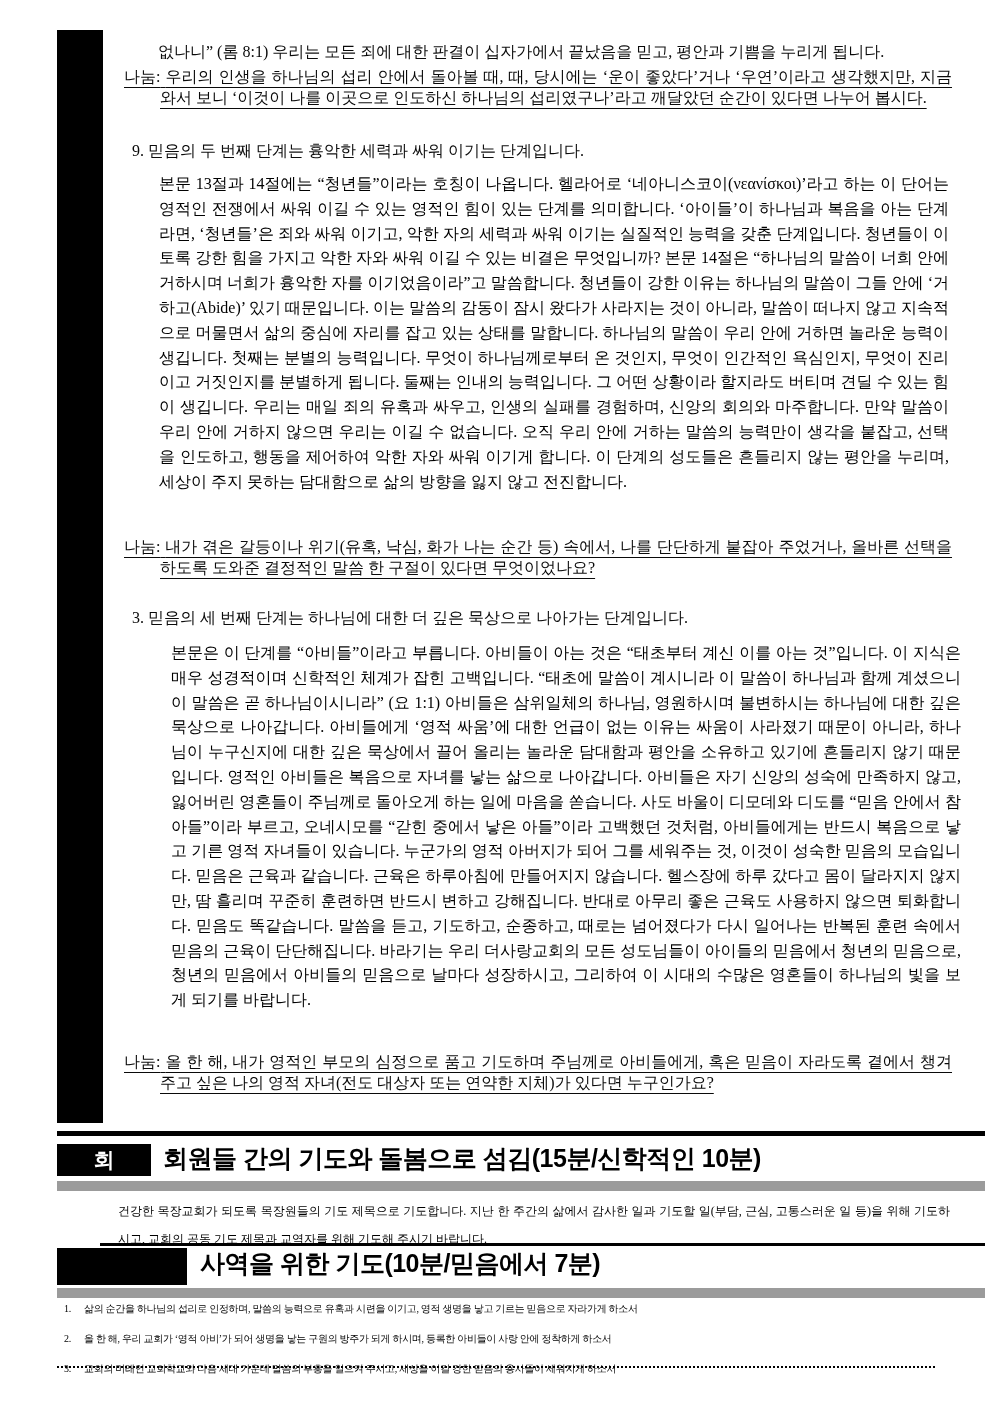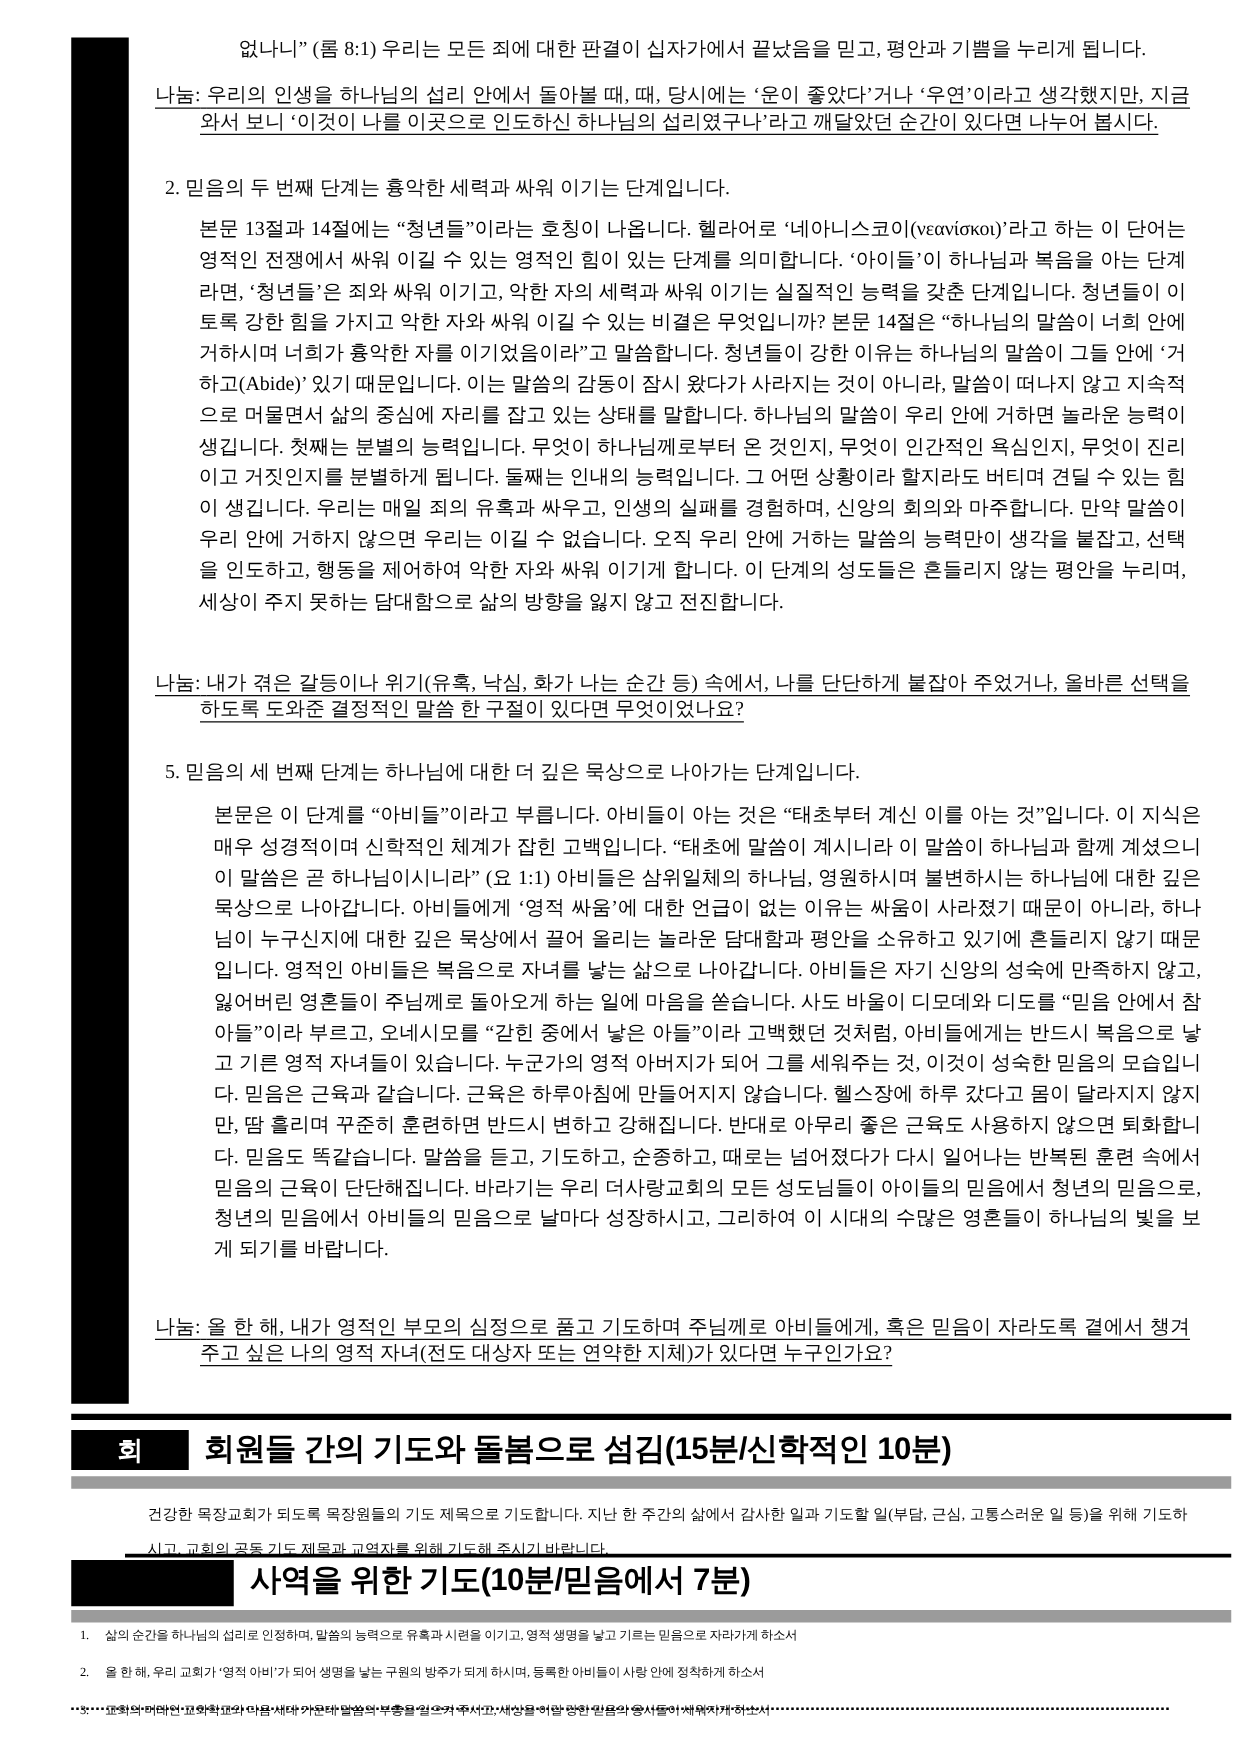--- a/index.html
+++ b/index.html
@@ -5,21 +5,21 @@
   * { margin:0; padding:0; box-sizing:border-box; }
   html,body { background:#ffffff; }
   .page {
     position:relative; width:992px; height:1403px; background:#ffffff;
     font-family:"Liberation Serif","DejaVu Serif",serif; color:#000;
     overflow:hidden;
   }
   .abs { position:absolute; }
   .margin-bar { left:57px; top:30px; width:46px; height:1093px; background:#000; }
   .bodytext { font-size:16px; color:#0a0a0a; }
-  .cont-line { left:158px; top:28px; width:792px; line-height:24px;text-align:center; }
+  .cont-line { left:158px; top:40px; width:792px; line-height:24px; }
   .sharing {
     width:828px; line-height:21px; text-align:justify;
     padding-left:36px; text-indent:-36px;
     text-decoration:underline; text-decoration-thickness:1px; text-underline-offset:5px;
   }
   .sharing-1 { left:124px; top:66px; }
   .sharing-2 { left:124px; top:536px; }
   .sharing-3 { left:124px; top:1051px; }
   .step-heading { font-size:16px; line-height:24px; }
   .step2-heading { left:132px; top:139px; width:816px; }
@@ -63,27 +63,27 @@
 <body>
 
 <div class="page">
 
   <div class="abs margin-bar"></div>
 
   <div class="abs bodytext cont-line">없나니” (롬 8:1) 우리는 모든 죄에 대한 판결이 십자가에서 끝났음을 믿고, 평안과 기쁨을 누리게 됩니다.</div>
 
   <div class="abs bodytext sharing sharing-1"><span>나눔:</span> <span>우리의 인생을 하나님의 섭리 안에서 돌아볼 때, 때, 당시에는 ‘운이 좋았다’거나 ‘우연’이라고 생각했지만, 지금 와서 보니 ‘이것이 나를 이곳으로 인도하신 하나님의 섭리였구나’라고 깨달았던 순간이 있다면 나누어 봅시다.</span></div>
 
-  <div class="abs bodytext step-heading step2-heading">2. 믿음의 두 번째 단계는 흉악한 세력과 싸워 이기는 단계입니다.</div>
+  <div class="abs bodytext step-heading step2-heading">9. 믿음의 두 번째 단계는 흉악한 세력과 싸워 이기는 단계입니다.</div>
 
   <div class="abs step-body step2-body">본문 13절과 14절에는 “청년들”이라는 호칭이 나옵니다. 헬라어로 ‘네아니스코이(νεανίσκοι)’라고 하는 이 단어는 영적인 전쟁에서 싸워 이길 수 있는 영적인 힘이 있는 단계를 의미합니다. ‘아이들’이 하나님과 복음을 아는 단계라면, ‘청년들’은 죄와 싸워 이기고, 악한 자의 세력과 싸워 이기는 실질적인 능력을 갖춘 단계입니다. 청년들이 이토록 강한 힘을 가지고 악한 자와 싸워 이길 수 있는 비결은 무엇입니까? 본문 14절은 “하나님의 말씀이 너희 안에 거하시며 너희가 흉악한 자를 이기었음이라”고 말씀합니다. 청년들이 강한 이유는 하나님의 말씀이 그들 안에 ‘거하고(Abide)’ 있기 때문입니다. 이는 말씀의 감동이 잠시 왔다가 사라지는 것이 아니라, 말씀이 떠나지 않고 지속적으로 머물면서 삶의 중심에 자리를 잡고 있는 상태를 말합니다. 하나님의 말씀이 우리 안에 거하면 놀라운 능력이 생깁니다. 첫째는 분별의 능력입니다. 무엇이 하나님께로부터 온 것인지, 무엇이 인간적인 욕심인지, 무엇이 진리이고 거짓인지를 분별하게 됩니다. 둘째는 인내의 능력입니다. 그 어떤 상황이라 할지라도 버티며 견딜 수 있는 힘이 생깁니다. 우리는 매일 죄의 유혹과 싸우고, 인생의 실패를 경험하며, 신앙의 회의와 마주합니다. 만약 말씀이 우리 안에 거하지 않으면 우리는 이길 수 없습니다. 오직 우리 안에 거하는 말씀의 능력만이 생각을 붙잡고, 선택을 인도하고, 행동을 제어하여 악한 자와 싸워 이기게 합니다. 이 단계의 성도들은 흔들리지 않는 평안을 누리며, 세상이 주지 못하는 담대함으로 삶의 방향을 잃지 않고 전진합니다.</div>
 
   <div class="abs bodytext sharing sharing-2"><span>나눔:</span> <span>내가 겪은 갈등이나 위기(유혹, 낙심, 화가 나는 순간 등) 속에서, 나를 단단하게 붙잡아 주었거나, 올바른 선택을 하도록 도와준 결정적인 말씀 한 구절이 있다면 무엇이었나요?</span></div>
 
-  <div class="abs bodytext step-heading step3-heading">5. 믿음의 세 번째 단계는 하나님에 대한 더 깊은 묵상으로 나아가는 단계입니다.</div>
+  <div class="abs bodytext step-heading step3-heading">3. 믿음의 세 번째 단계는 하나님에 대한 더 깊은 묵상으로 나아가는 단계입니다.</div>
 
   <div class="abs step-body step3-body">본문은 이 단계를 “아비들”이라고 부릅니다. 아비들이 아는 것은 “태초부터 계신 이를 아는 것”입니다. 이 지식은 매우 성경적이며 신학적인 체계가 잡힌 고백입니다. “태초에 말씀이 계시니라 이 말씀이 하나님과 함께 계셨으니 이 말씀은 곧 하나님이시니라” (요 1:1) 아비들은 삼위일체의 하나님, 영원하시며 불변하시는 하나님에 대한 깊은 묵상으로 나아갑니다. 아비들에게 ‘영적 싸움’에 대한 언급이 없는 이유는 싸움이 사라졌기 때문이 아니라, 하나님이 누구신지에 대한 깊은 묵상에서 끌어 올리는 놀라운 담대함과 평안을 소유하고 있기에 흔들리지 않기 때문입니다. 영적인 아비들은 복음으로 자녀를 낳는 삶으로 나아갑니다. 아비들은 자기 신앙의 성숙에 만족하지 않고, 잃어버린 영혼들이 주님께로 돌아오게 하는 일에 마음을 쏟습니다. 사도 바울이 디모데와 디도를 “믿음 안에서 참 아들”이라 부르고, 오네시모를 “갇힌 중에서 낳은 아들”이라 고백했던 것처럼, 아비들에게는 반드시 복음으로 낳고 기른 영적 자녀들이 있습니다. 누군가의 영적 아버지가 되어 그를 세워주는 것, 이것이 성숙한 믿음의 모습입니다. 믿음은 근육과 같습니다. 근육은 하루아침에 만들어지지 않습니다. 헬스장에 하루 갔다고 몸이 달라지지 않지만, 땀 흘리며 꾸준히 훈련하면 반드시 변하고 강해집니다. 반대로 아무리 좋은 근육도 사용하지 않으면 퇴화합니다. 믿음도 똑같습니다. 말씀을 듣고, 기도하고, 순종하고, 때로는 넘어졌다가 다시 일어나는 반복된 훈련 속에서 믿음의 근육이 단단해집니다. 바라기는 우리 더사랑교회의 모든 성도님들이 아이들의 믿음에서 청년의 믿음으로, 청년의 믿음에서 아비들의 믿음으로 날마다 성장하시고, 그리하여 이 시대의 수많은 영혼들이 하나님의 빛을 보게 되기를 바랍니다.</div>
 
   <div class="abs bodytext sharing sharing-3"><span>나눔:</span> <span>올 한 해, 내가 영적인 부모의 심정으로 품고 기도하며 주님께로 아비들에게, 혹은 믿음이 자라도록 곁에서 챙겨주고 싶은 나의 영적 자녀(전도 대상자 또는 연약한 지체)가 있다면 누구인가요?</span></div>
 
   <div class="abs rule-thick"></div>
 
   <div class="abs badge1">회</div>
 
   <div class="abs sec-title title1">회원들 간의 기도와 돌봄으로 섬김(15분/신학적인 10분)</div>

